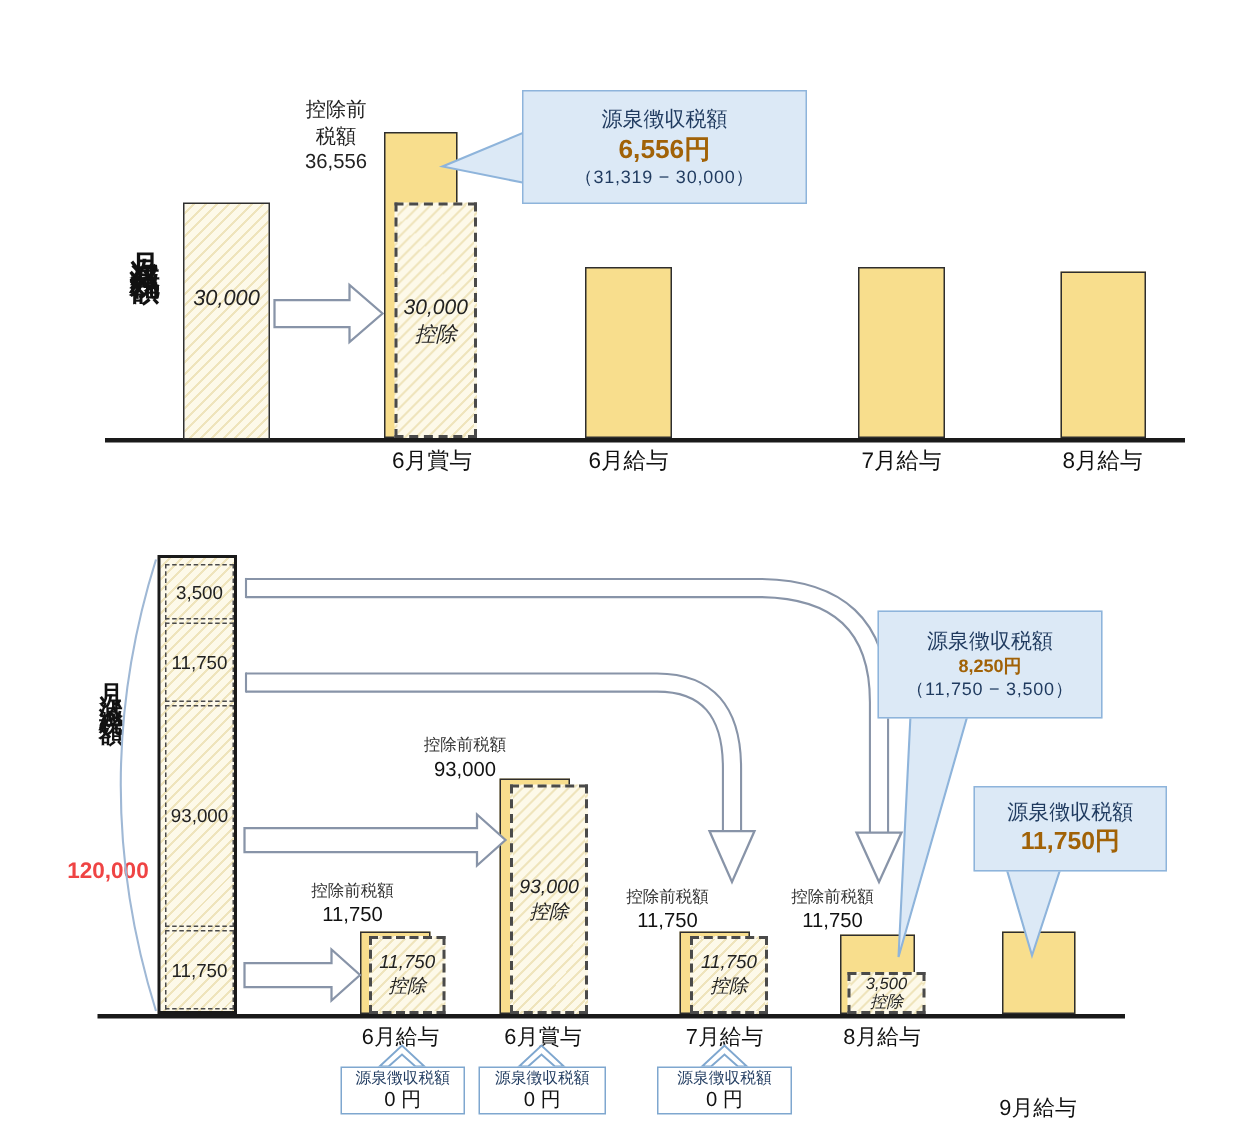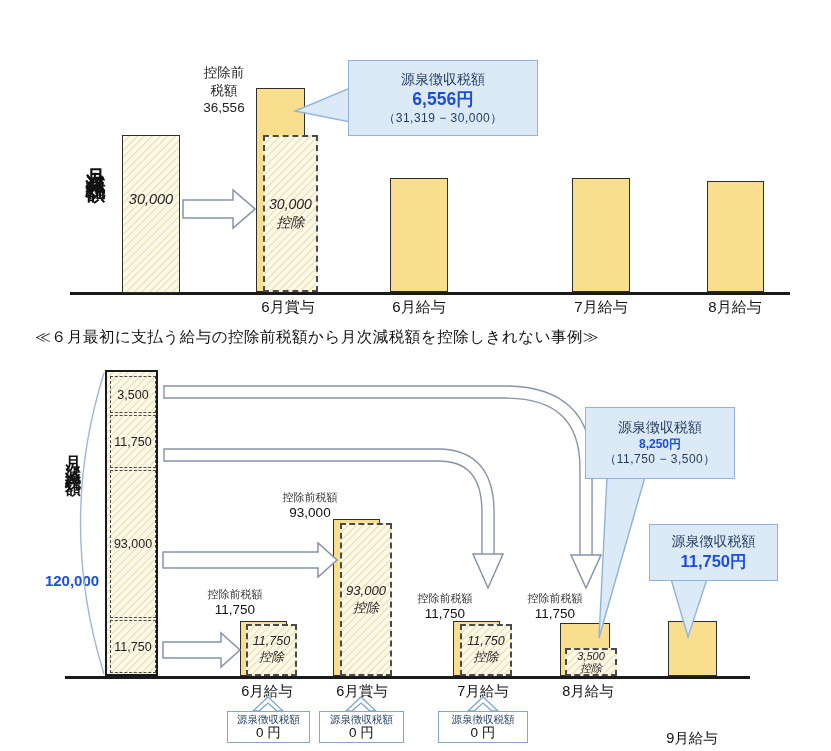--- a/index.html
+++ b/index.html
@@ -15,21 +15,21 @@
   .overlay-hatch{border:2px dashed #4a4a4a;box-sizing:border-box;}
   .seg{border:1.7px dashed #4a4a4a;box-sizing:border-box;background:transparent;
     display:flex;align-items:center;justify-content:center;font-size:12.5px;color:#222;}
   .cflex{display:flex;align-items:center;justify-content:center;text-align:center;font-style:italic;}
   .pre{white-space:pre-line;}
   .axis{background:#1a1a1a;height:2.6px;}
   .xlabel{font-size:15px;color:#111;text-align:center;white-space:nowrap;}
   .callout{background:#DCE9F6;border:1.5px solid #8EB4DB;box-sizing:border-box;z-index:6;
     display:flex;flex-direction:column;align-items:center;justify-content:center;text-align:center;}
   .co-title{font-size:14px;color:#1F3A5F;line-height:1.25;}
-  .co-amount{font-size:17.5px;font-weight:bold;color:#1d4ed8;line-height:1.3;}
+  .co-amount{font-size:17.5px;font-weight:bold;color:#a16207;line-height:1.3;}
   .co-formula{font-size:12px;color:#1F3A5F;line-height:1.2;letter-spacing:0.5px;}
   .zero-box{background:#fff;border:1.4px solid #7FA7CF;box-sizing:border-box;z-index:6;
     display:flex;flex-direction:column;align-items:center;justify-content:center;text-align:center;}
   .zb-title{font-size:10.5px;color:#1F3A5F;line-height:1.2;}
   .zb-amount{font-size:13.5px;color:#111;line-height:1.2;}
   .pretax{text-align:center;line-height:1.25;z-index:2;}
   .pretax .t{font-size:11px;display:block;color:#333;}
   .pretax .v{font-size:13.5px;display:block;color:#111;}
   .note{font-size:15px;color:#111;white-space:nowrap;}
   .ovtext{font-size:13px;color:#222;line-height:1.25;}
@@ -68,24 +68,23 @@
   <div class="abs bar-yellow z1" style="left:390px;top:178px;width:58px;height:114px;"></div>
   <div class="abs bar-yellow z1" style="left:572px;top:178px;width:58px;height:114px;"></div>
   <div class="abs bar-yellow z1" style="left:707px;top:181px;width:57px;height:111px;"></div>
 
   <div class="abs axis" style="left:70px;top:292px;width:720px;"></div>
   <div class="abs xlabel" style="left:256px;top:298px;width:64px;">6月賞与</div>
   <div class="abs xlabel" style="left:387px;top:298px;width:64px;">6月給与</div>
   <div class="abs xlabel" style="left:569px;top:298px;width:64px;">7月給与</div>
   <div class="abs xlabel" style="left:703px;top:298px;width:64px;">8月給与</div>
 
-  <div class="abs title" style="left:35px;top:327px;">≪６月最初に支払う給与の控除前税額から月次減税額を控除しきれない事例≫</div>
 
   <div class="abs vtext" style="left:62px;top:443px;height:135px;font-size:16px;letter-spacing:6px;">月次減税額</div>
-  <div class="abs" style="left:36px;top:572px;width:72px;text-align:center;font-weight:bold;font-size:15px;color:#1d4ed8;">120,000</div>
+  <div class="abs" style="left:36px;top:572px;width:72px;text-align:center;font-weight:bold;font-size:15px;color:#ef4444;">120,000</div>
 
   <div class="abs hatch stack-outer z1" style="left:105px;top:370px;width:53px;height:306px;">
     <div class="seg" style="position:absolute;left:3px;top:4px;width:46px;height:37px;">3,500</div>
     <div class="seg" style="position:absolute;left:3px;top:43px;width:46px;height:53px;">11,750</div>
     <div class="seg" style="position:absolute;left:3px;top:98px;width:46px;height:148px;">93,000</div>
     <div class="seg" style="position:absolute;left:3px;top:248px;width:46px;height:53px;">11,750</div>
   </div>
 
   <div class="abs pretax" style="left:196px;top:588px;width:78px;">
     <span class="t">控除前税額</span>

